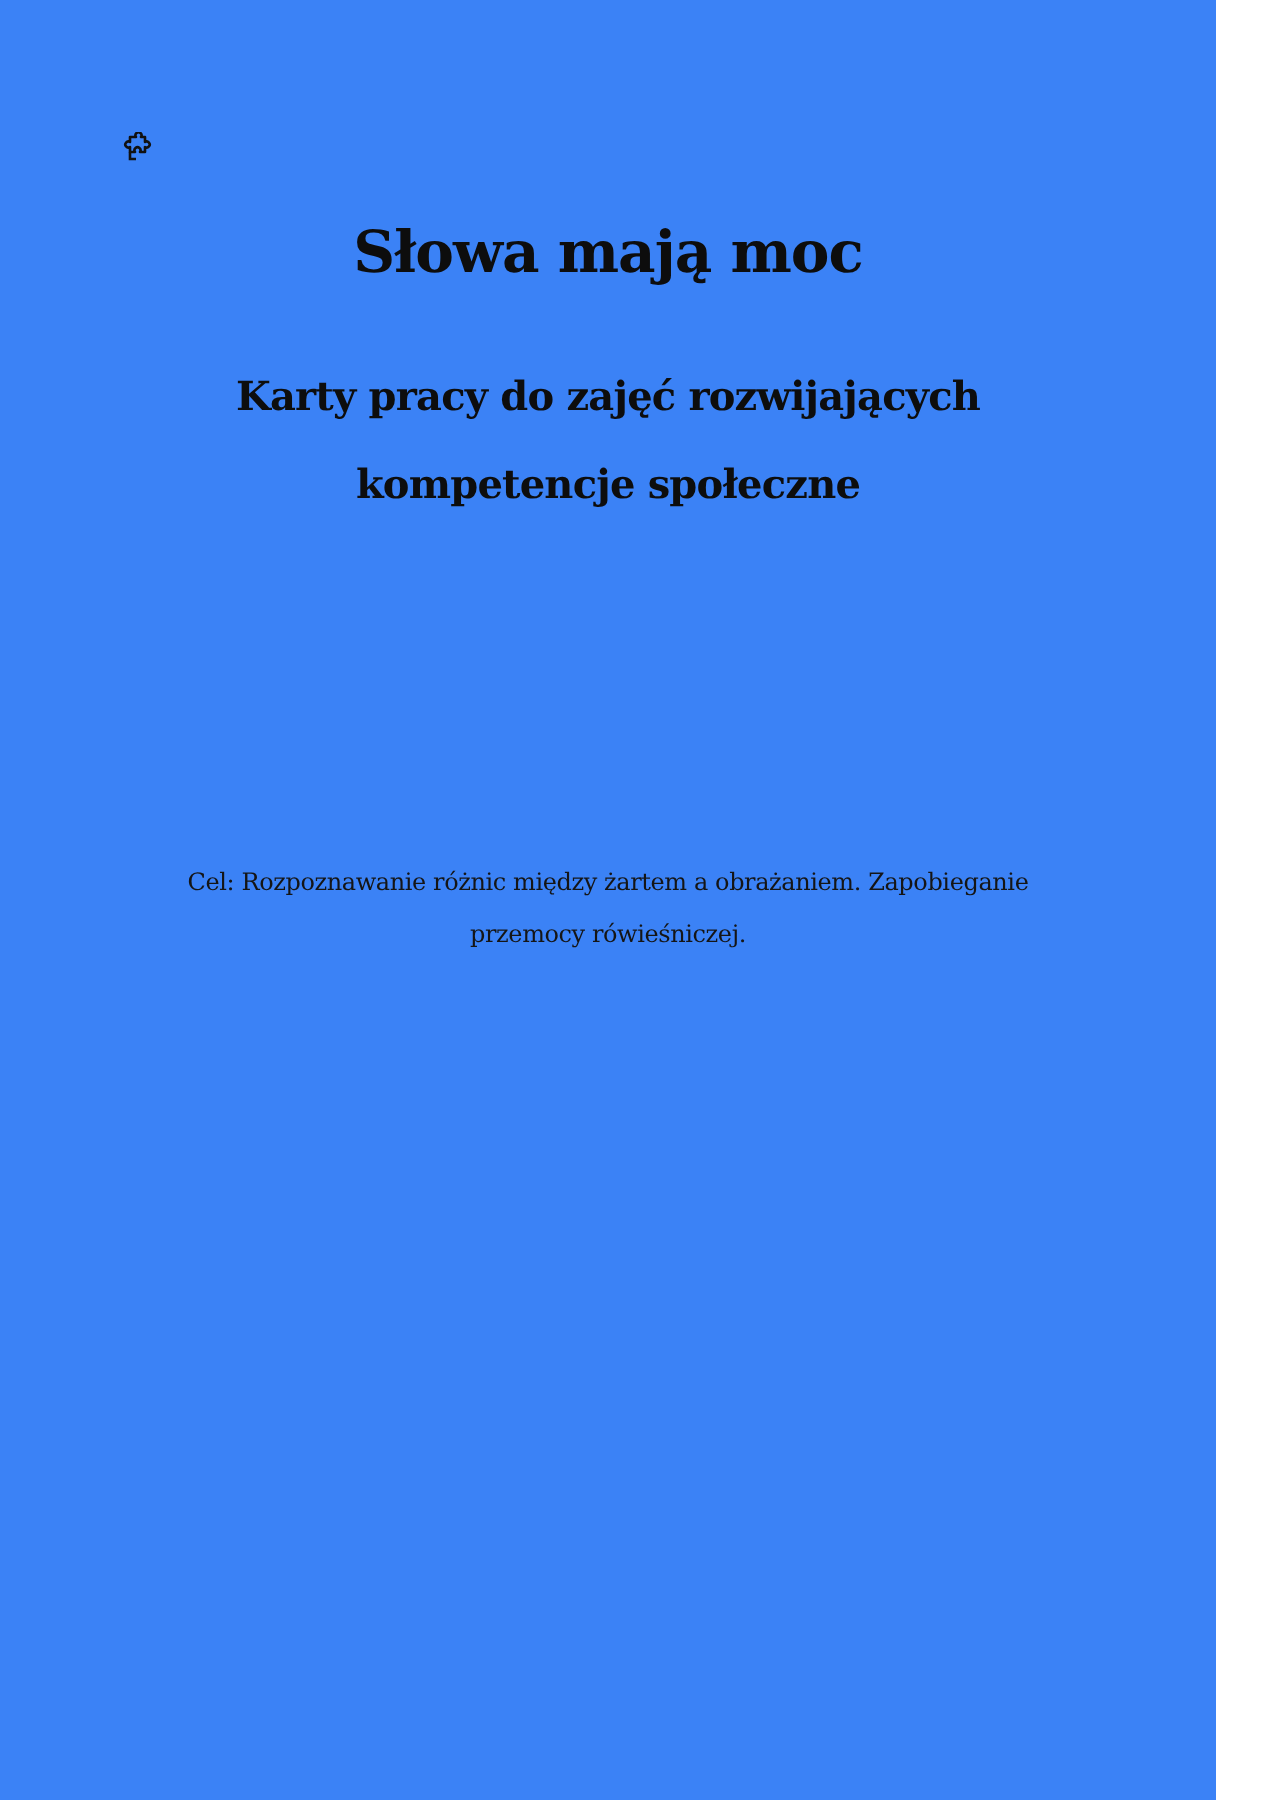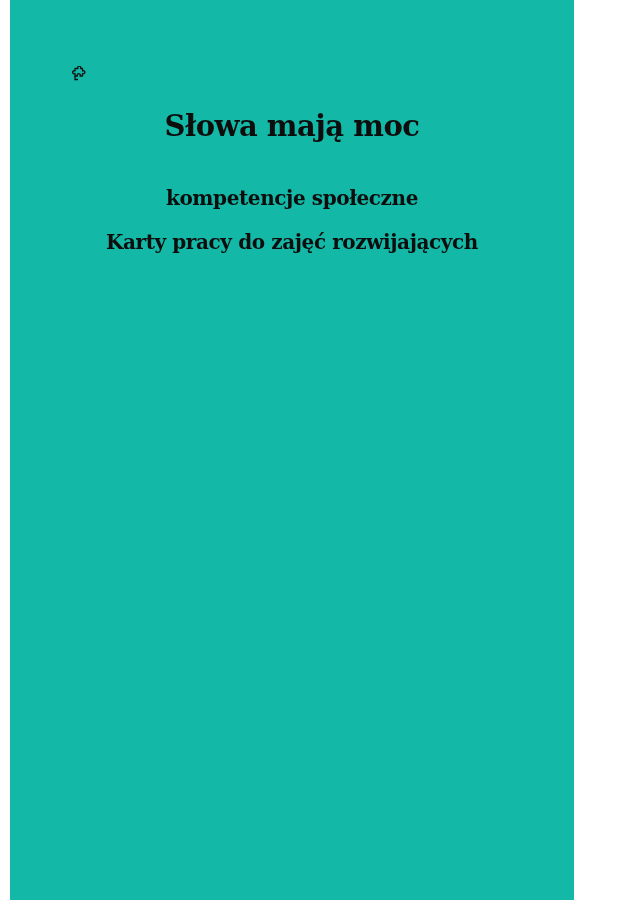--- a/index.html
+++ b/index.html
@@ -10,24 +10,24 @@
     body {
       width: 636px;
       height: 900px;
       position: relative;
       overflow: hidden;
       color: #111111;
       font-family: "DejaVu Serif", "Liberation Serif", serif;
     }
     .page {
       position: absolute;
-      left: 10px; top: 0;
-      width: 564px;
+      left: 0; top: 0;
+      width: 608px;
       height: 900px;
-      background: #14b8a6;
+      background: #3b82f6;
     }
     .logo {
       position: absolute;
       left: 61px;
       top: 66px;
       width: 16px;
       height: 16px;
     }
     .logo svg { display: block; width: 16px; height: 16px; }
     .title {
@@ -86,19 +86,20 @@
   <div class="logo">
     <svg viewBox="0 0 16 16" xmlns="http://www.w3.org/2000/svg">
       <path d="M5 2.5 h2 a1.5 1.5 0 1 1 2.5 0 h2 v2.5 a1.5 1.5 0 1 1 0 2.5 v2.5 h-2.5 a1.5 1.5 0 1 0 -2.5 0 H4 v-2.5 a1.5 1.5 0 1 1 0 -2.5 V2.5 z" fill="none" stroke="#111" stroke-width="1.3" stroke-linejoin="round"></path>
       <path d="M4 10 v3.5 h3" fill="none" stroke="#111" stroke-width="1.3"></path>
     </svg>
   </div>
 
   <div class="title">Słowa mają moc</div>
 
   <div class="subtitle">
+    <div>Karty pracy do zajęć rozwijających</div>
     <div>kompetencje społeczne</div>
-    <div>Karty pracy do zajęć rozwijających</div>
   </div>
 
 
+  <div class="goal">Cel: Rozpoznawanie różnic między żartem a obrażaniem. Zapobieganie przemocy rówieśniczej.</div>
 
 </div>
 
 </body></html>

